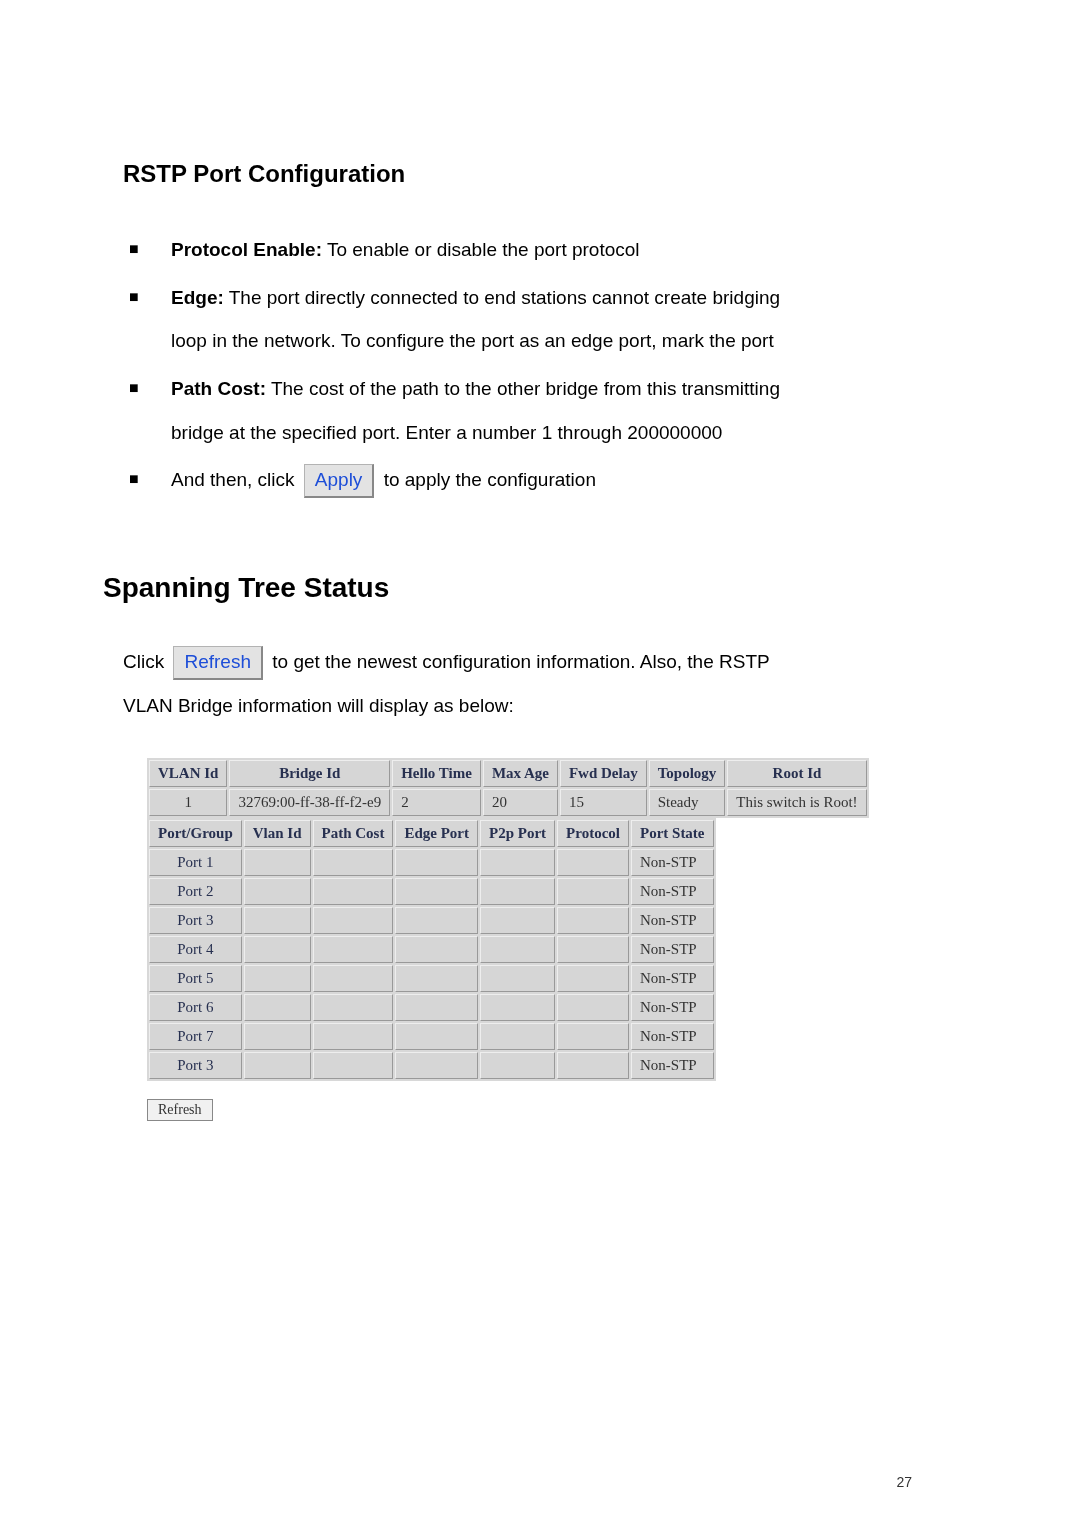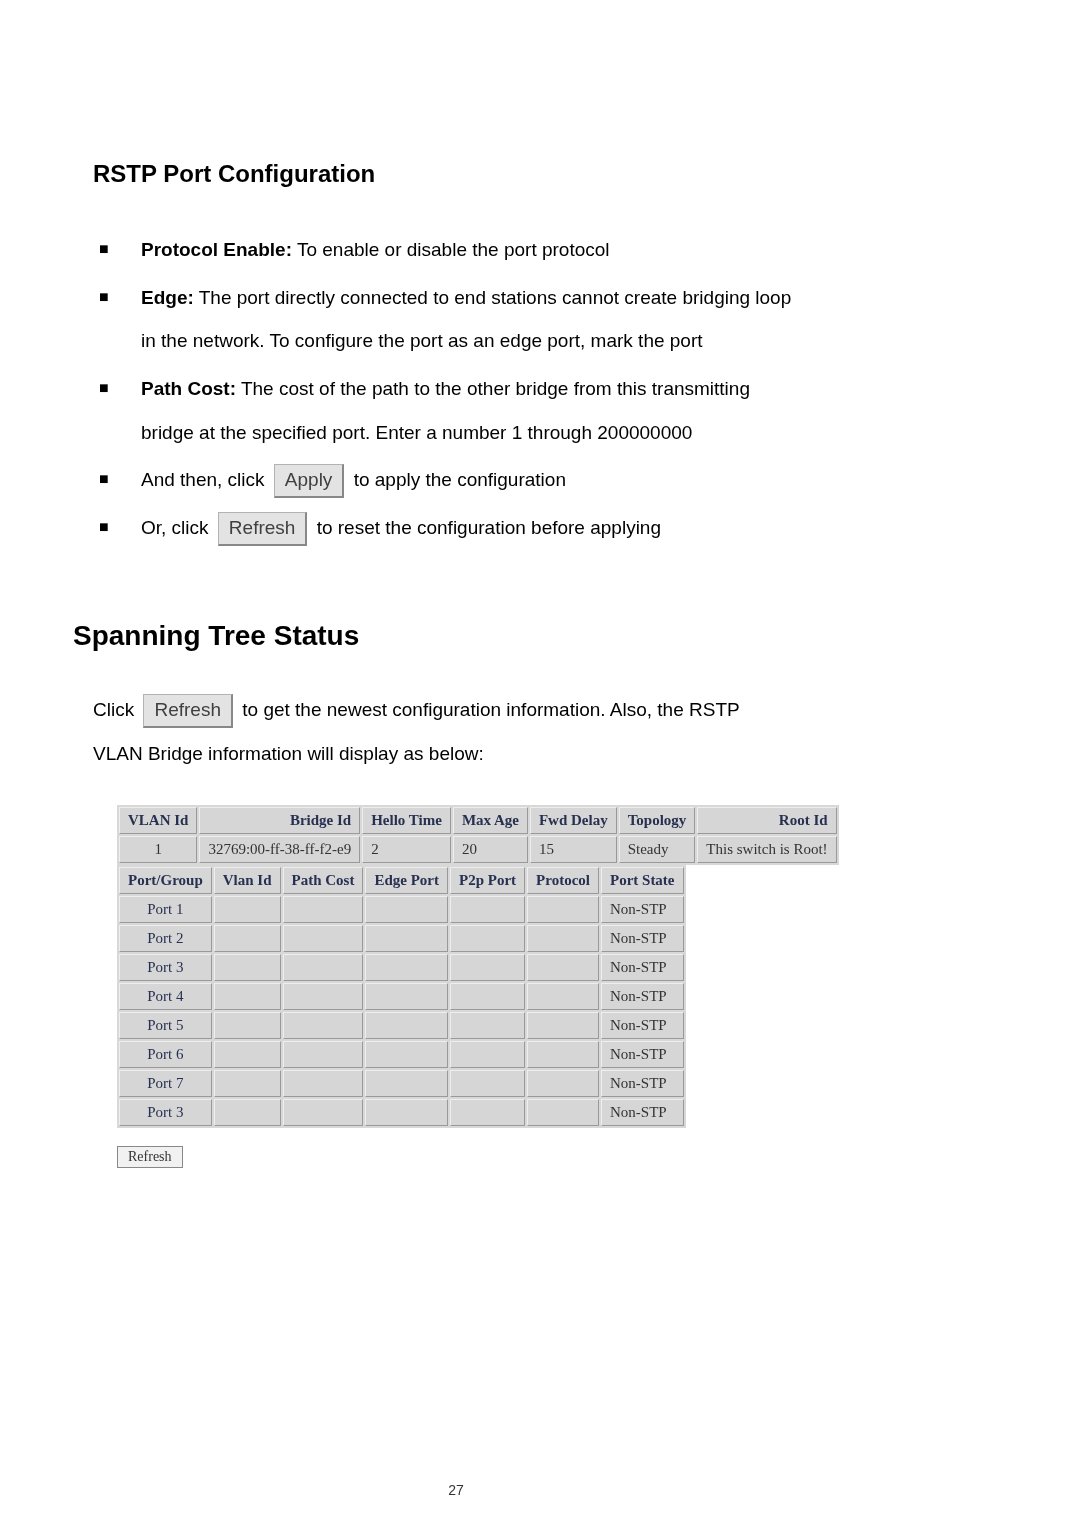--- a/index.html
+++ b/index.html
@@ -5,21 +5,21 @@
   body {
     margin: 0;
     padding: 0;
     font-family: Arial, Helvetica, sans-serif;
     background: #ffffff;
     color: #000;
   }
   .page {
     width: 912px;
     min-height: 1528px;
-    padding: 160px 120px 40px 57px;
+    padding: 160px 120px 40px 87px;
     box-sizing: border-box;
     position: relative;
   }
   h2.section-title {
     font-size: 24px;
     font-weight: bold;
     margin: 0 0 40px 36px;
     color: #000;
   }
   h2.main-title {
@@ -55,21 +55,21 @@
     display: inline-block;
     background: #e3e3e3;
     border: 1px solid #b3b3b3;
     border-right: 2px solid #888;
     border-bottom: 2px solid #888;
     padding: 3px 10px;
     font-family: Arial, Helvetica, sans-serif;
     font-size: 19px;
     line-height: 1.3;
     vertical-align: baseline;
-    color: #404040;
+    color: #1d4ed8;
     margin: 0 4px;
   }
   .status-paragraph {
     font-size: 19px;
     line-height: 2.3;
     margin: 0 0 30px 36px;
   }
   .rstp-header {
     color: #1a1a7a;
     font-weight: bold;
@@ -87,21 +87,20 @@
     background: #d6d6d6;
     font-weight: bold;
     padding: 4px 8px;
     font-size: 15px;
     color: #273050;
     border-top: 1px solid #eee;
     border-left: 1px solid #eee;
     border-right: 1px solid #999;
     border-bottom: 1px solid #999;
     white-space: nowrap;
-    text-align: right;
   }
   table.data-table td {
     background: #d6d6d6;
     padding: 4px 8px;
     font-size: 15px;
     color: #333;
     border-top: 1px solid #eee;
     border-left: 1px solid #eee;
     border-right: 1px solid #999;
     border-bottom: 1px solid #999;
@@ -117,24 +116,24 @@
     margin: 18px 0 0 60px;
     font-family: "Times New Roman", Times, serif;
     font-size: 14px;
     padding: 2px 10px;
     background: #f1f1f1;
     border: 1px solid #888;
     color: #333;
   }
   .page-number {
     position: absolute;
-    bottom: 30px;
+    bottom: 38px;
     left: 0;
     width: 100%;
-    text-align: center;
+    text-align: right;
     font-size: 14px;
     color: #333;
   }
 </style>
 </head>
 <body>
 
 <div class="page">
 
   <h2 class="section-title">RSTP Port Configuration</h2>
@@ -146,25 +145,20 @@
     <li>
       <span class="def-label">Edge:</span><span> The port directly connected to end stations cannot create bridging loop in the network. To configure the port as an edge port, mark the port</span>
     </li>
     <li>
       <span class="def-label">Path Cost:</span><span> The cost of the path to the other bridge from this transmitting bridge at the specified port. Enter a number 1 through 200000000</span>
     </li>
     <li>
       <span>And then, click </span>
       <span class="btn">Apply</span>
       <span> to apply the configuration</span>
-    </li>
-    <li>
-      <span>Or, click </span>
-      <span class="btn">Refresh</span>
-      <span> to reset the configuration before applying</span>
     </li>
   </ul>
 
   <h2 class="main-title">Spanning Tree Status</h2>
 
   <p class="status-paragraph">
     <span>Click </span>
     <span class="btn">Refresh</span>
     <span> to get the newest configuration information. Also, the RSTP VLAN Bridge information will display as below:</span>
   </p>

